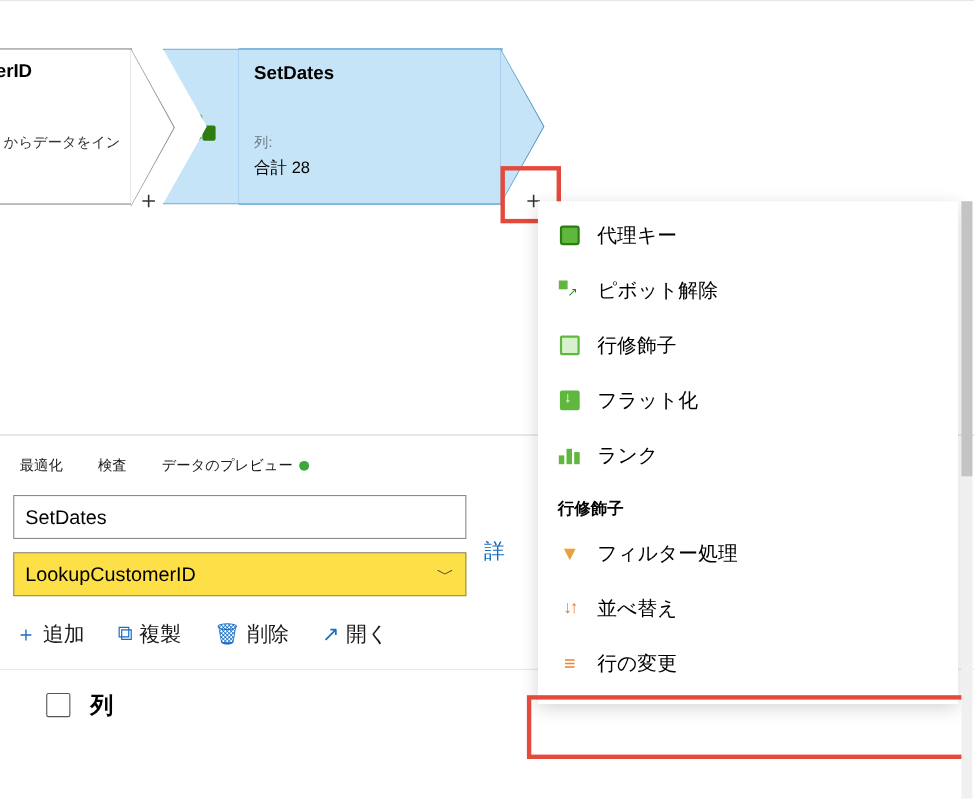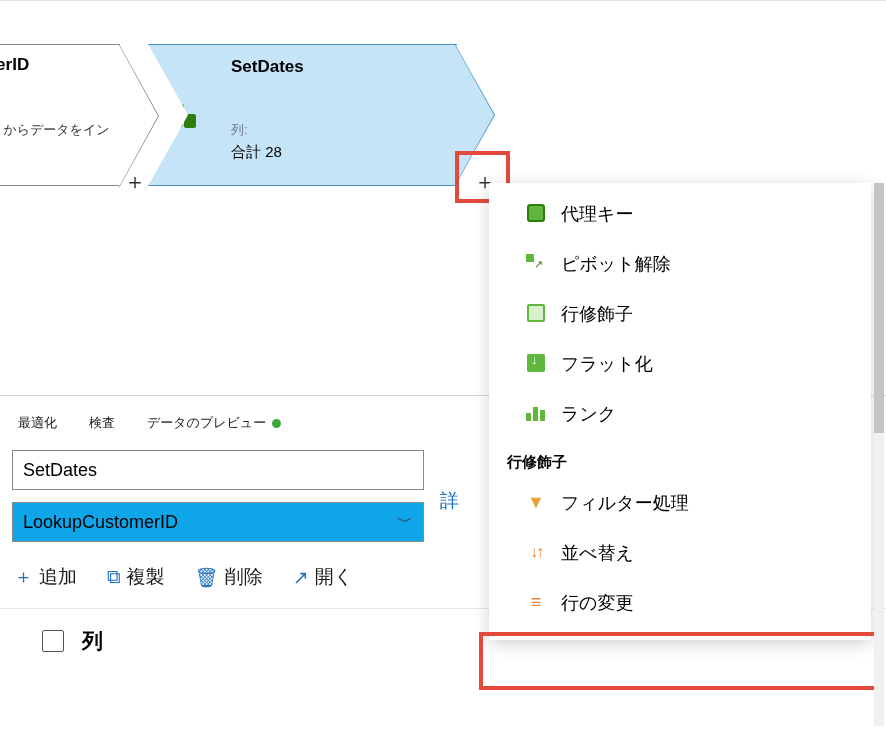--- a/index.html
+++ b/index.html
@@ -195,21 +195,21 @@
     font-size: 18px;
     padding: 6px 10px;
     border: 1px solid #8a8a8a;
   }
   .select-input {
     width: 412px;
     height: 40px;
     font-size: 18px;
     padding: 6px 10px;
     border: 1px solid #8a8a8a;
-    background: #0ea5e9;
+    background: #fde047;
     display: flex;
     align-items: center;
     justify-content: space-between;
   }
   .chev { font-size: 16px; color: #333; }
   .details-link {
     position: absolute;
     left: 440px;
     top: 92px;
     color: #106ebe;
@@ -246,23 +246,23 @@
     position: absolute;
     left: 489px;
     top: 183px;
     width: 382px;
     background: #fff;
     box-shadow: 0 4px 16px rgba(0,0,0,0.18);
     padding: 6px 0 12px 0;
   }
   .menu-item {
     display: flex;
-    align-items: flex-start;
+    align-items: center;
     gap: 14px;
-    padding: 13px 36px;
+    padding: 13px 18px;
     font-size: 18px;
   }
   .menu-section {
     font-size: 15px;
     font-weight: 700;
     padding: 14px 18px 6px 18px;
   }
   .mi-icon {
     width: 22px;
     height: 22px;

